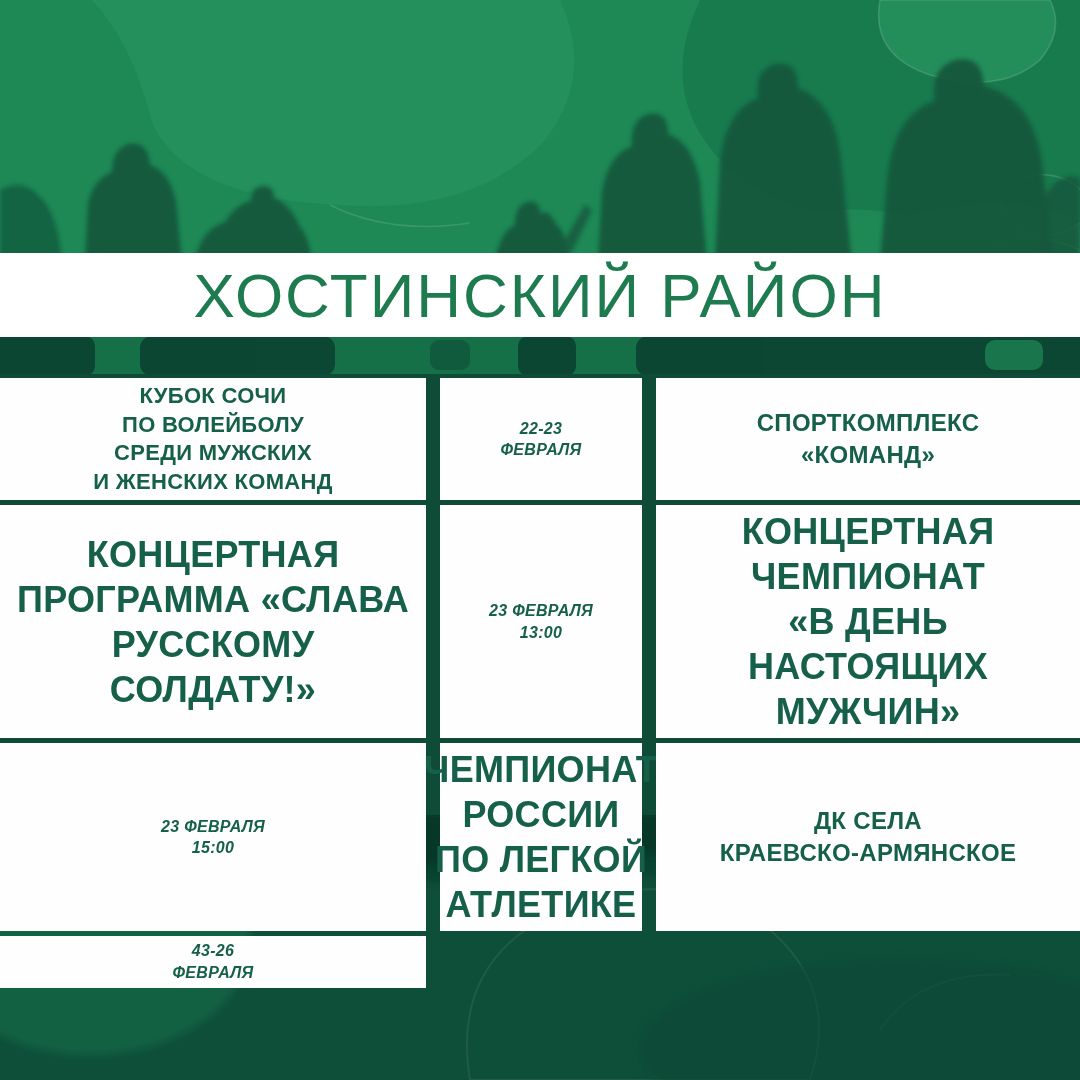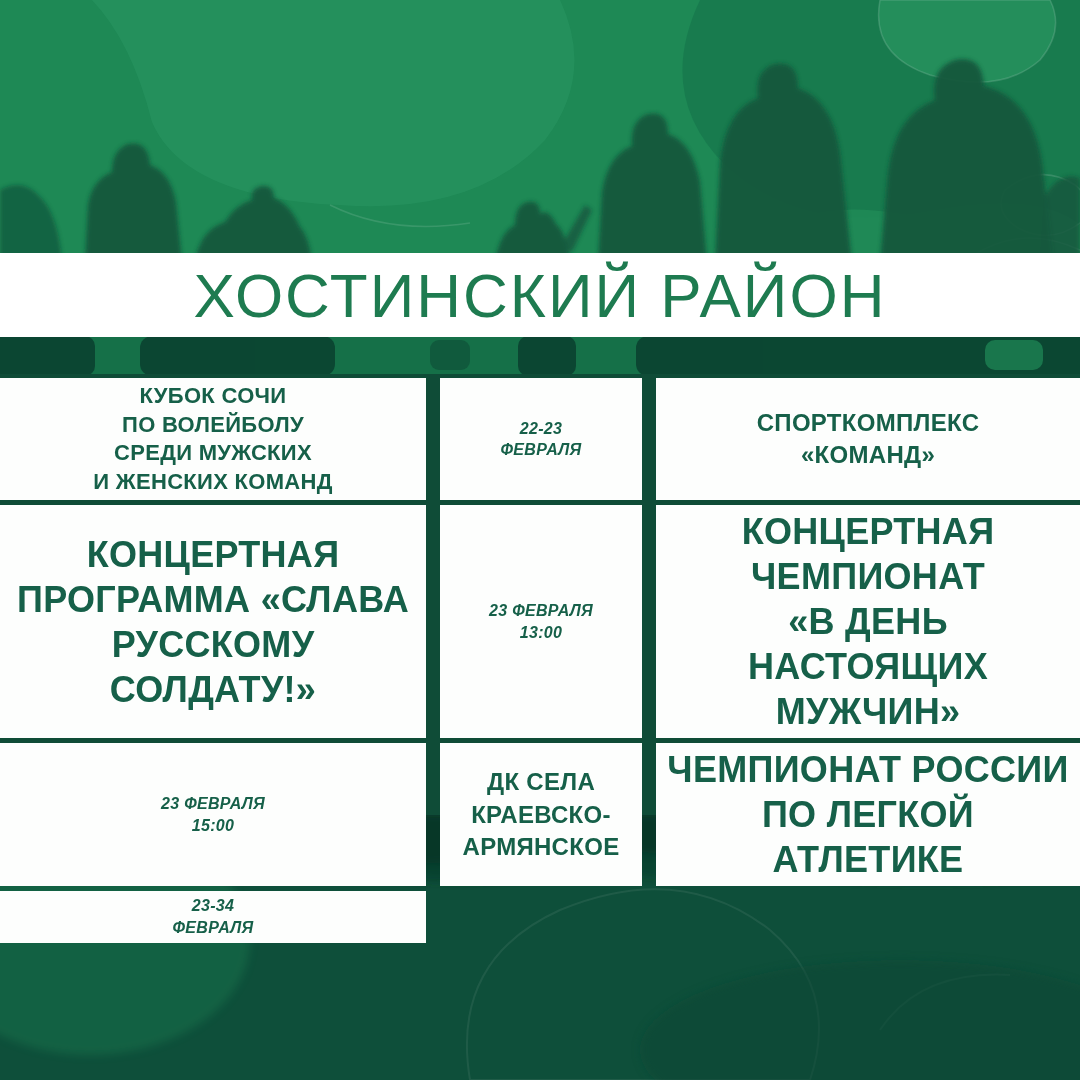--- a/index.html
+++ b/index.html
@@ -127,22 +127,22 @@
 ПРОГРАММА «СЛАВА
 РУССКОМУ СОЛДАТУ!»</div>
     <div class="cell date">23 ФЕВРАЛЯ
 13:00</div>
 
     <div class="cell event">КОНЦЕРТНАЯ ЧЕМПИОНАТ
 «В ДЕНЬ НАСТОЯЩИХ
 МУЖЧИН»</div>
     <div class="cell date">23 ФЕВРАЛЯ
 15:00</div>
+    <div class="cell event">ЧЕМПИОНАТ РОССИИ
+ПО ЛЕГКОЙ АТЛЕТИКЕ</div>
+
     <div class="cell venue">ДК СЕЛА
 КРАЕВСКО-АРМЯНСКОЕ</div>
-
-    <div class="cell event">ЧЕМПИОНАТ РОССИИ
-ПО ЛЕГКОЙ АТЛЕТИКЕ</div>
-    <div class="cell date">23-34
+    <div class="cell date">43-26
 ФЕВРАЛЯ</div>
 
   </div>
 </div>
 
 </body></html>

